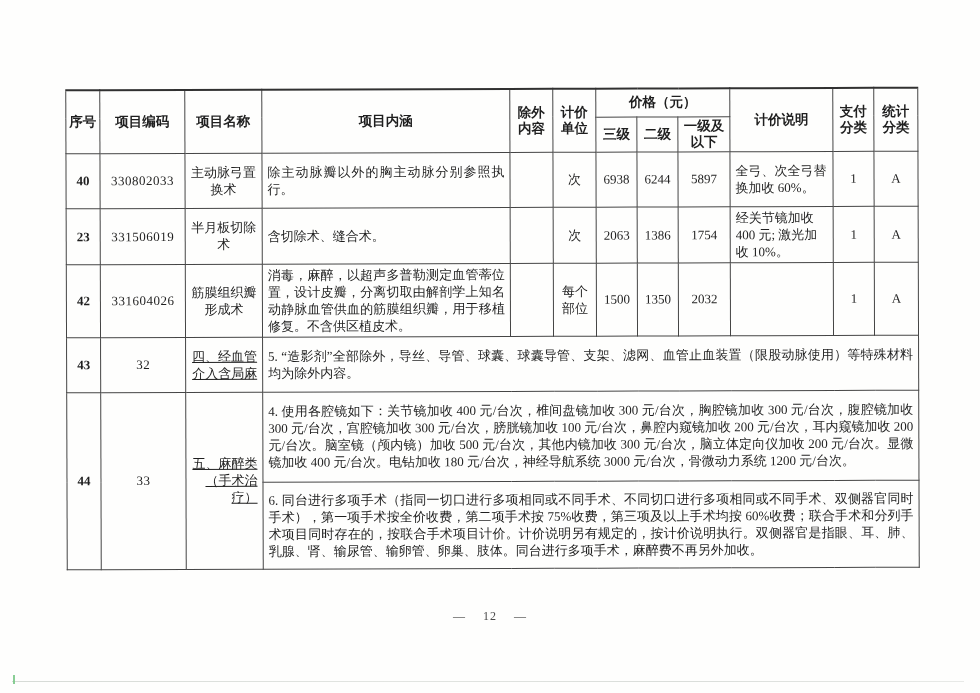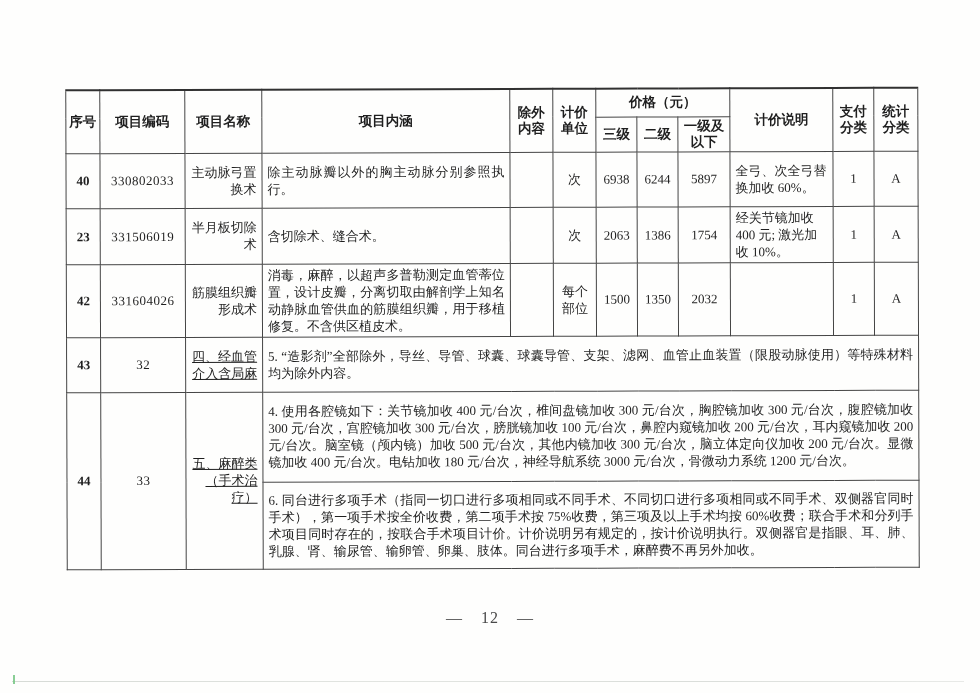--- a/index.html
+++ b/index.html
@@ -28,30 +28,30 @@
   }
   table.doc th{
     font-weight:bold;font-size:13.5px;text-align:center;padding:1px 2px;line-height:16px;
   }
   tr.h1{height:28px;} tr.h2{height:27px;}
   tr.r40{height:55px;} tr.r41{height:55px;} tr.r42{height:70px;}
   tr.r43{height:55px;} tr.r44a{height:90px;} tr.r44b{height:87px;}
   td.c{text-align:center;}
   td.seq{font-weight:bold;font-size:14px;}
   td.code{font-size:13.5px;letter-spacing:.5px;margin-top:24px;}
-  td.name{text-align:right;line-height:17px;border-radius:6px;}
+  td.name{text-align:center;line-height:17px;border-radius:6px;}
   td.name-left{text-align:right;line-height:17px;text-decoration:underline;}
   td.content{text-align:justify;line-height:17px;padding:3px 6px;}
   td.price{font-size:14px;text-align:center;}
   td.note{text-align:left;line-height:16.5px;padding:2px 4px;}
   td.merged{text-align:justify;line-height:17.5px;padding:3px 7px;}
   td.stat{font-size:13.5px;text-align:center;}
   .footer{
     position:absolute;left:0;right:0;top:609px;text-align:center;
-    font-size:16px;color:#4a4a4a;word-spacing:13px;letter-spacing:1px;
+    font-size:12px;color:#4a4a4a;word-spacing:13px;letter-spacing:1px;
   }
   
   .scan-bottom-line{
     position:absolute;left:12px;top:681px;width:952px;height:1px;
     background:linear-gradient(90deg,#cfd4cf 0%,#dde0dc 40%,#d3d7d3 70%,#e4e6e3 100%);
     opacity:.85;
   }
   .scan-green-tick{
     position:absolute;left:13px;top:675px;width:2px;height:9px;
     background:#7cc98a;opacity:.9;

